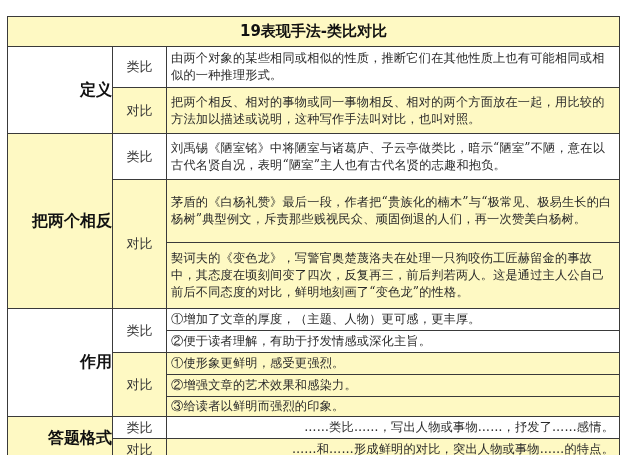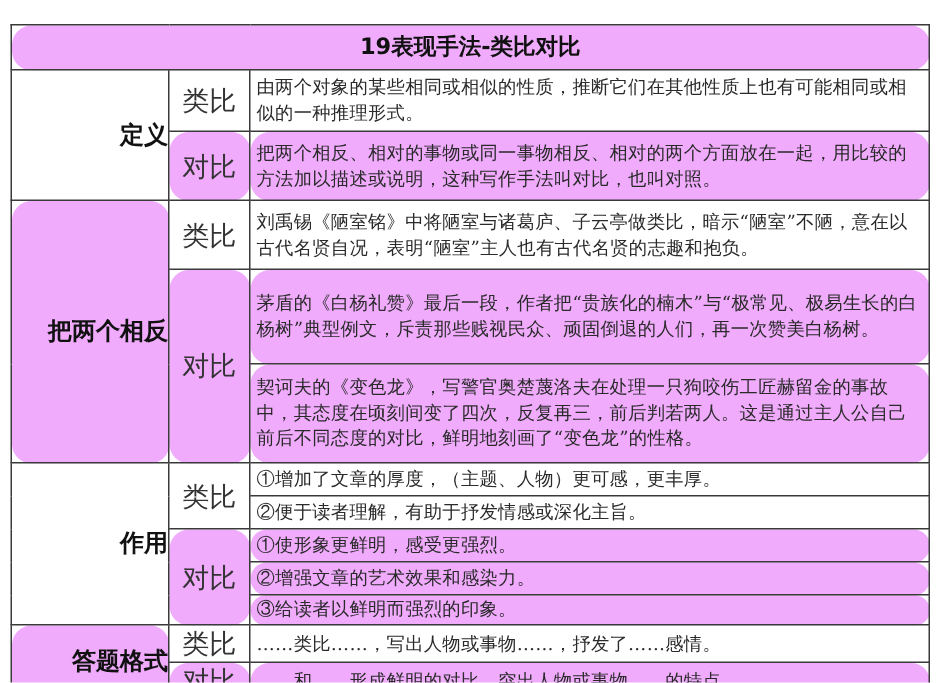--- a/index.html
+++ b/index.html
@@ -3,28 +3,28 @@
 <meta charset="utf-8">
 <style>
   html, body { margin: 0; padding: 0; background: #ffffff; }
   body { width: 625px; height: 455px; position: relative; overflow: hidden;
          font-family: "DejaVu Sans", "Liberation Sans", sans-serif; color: #222; }
   table.sheet {
     position: absolute; left: 7px; top: 16px; width: 612px;
     border-collapse: collapse; table-layout: fixed;
   }
   table.sheet td { border: 1.5px solid #3a3a3a; padding: 0; vertical-align: middle; }
-  .peach { background: #f0abfc; border-radius: 13px; }
+  .peach { background: #fef9c3; }
   .white { background: #ffffff; }
   .title-cell { height: 29px; text-align: center; font-weight: bold; font-size: 15px; color: #111; }
   .cat { text-align: right; font-weight: bold; font-size: 16px; color: #111; }
-  .sub { text-align: center; font-size: 18px; color: #333; font-family: "DejaVu Serif", "Liberation Serif", serif; margin-left: 48px; }
+  .sub { text-align: center; font-size: 13px; color: #333; font-family: "DejaVu Serif", "Liberation Serif", serif; margin-left: 48px; }
   .txt { font-size: 12.2px; line-height: 17px; padding: 1px 5px 1px 4px !important;
          font-family: "DejaVu Serif", "Liberation Serif", serif; color: #2a2a2a; letter-spacing: 0.2px; margin-left: 12px; }
-  .center { text-align: left; }
+  .center { text-align: right; }
   col.c1 { width: 105px; }
   col.c2 { width: 54px; }
   col.c3 { width: 453px; }
 </style>
 </head>
 <body>
 
 <table class="sheet">
   <colgroup>
       <col class="c1">

